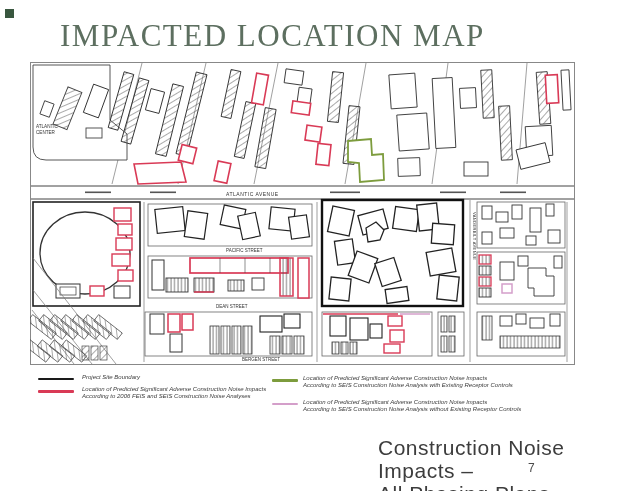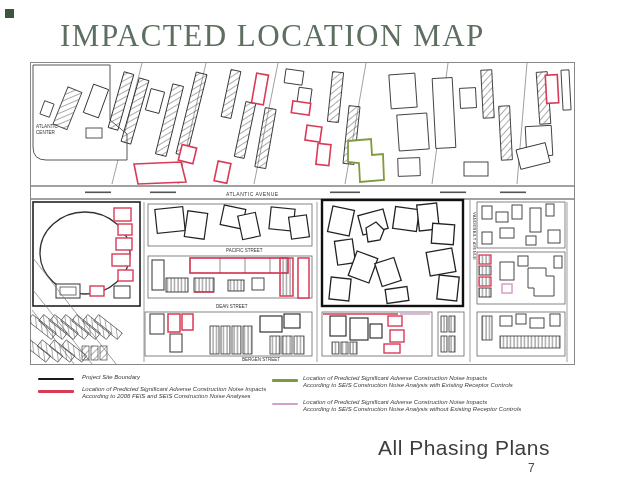--- a/index.html
+++ b/index.html
@@ -328,17 +328,18 @@
     </div>
 
     <div class="sw sw-pink" style="left:272px;top:33px;width:26px;height:2px;"></div>
     <div class="item" style="left:303px;top:29px;">
       <span class="txt">Location of Predicted Significant Adverse Construction Noise Impacts</span>
       <span class="txt">According to SEIS Construction Noise Analysis without Existing Receptor Controls</span>
     </div>
   </div>
 
   <div class="footer">
+    <div>Construction Noise Impacts –</div>
     <div>All Phasing Plans</div>
   </div>
   <div class="page-num">7</div>
 
 </div>
 
 </body></html>

